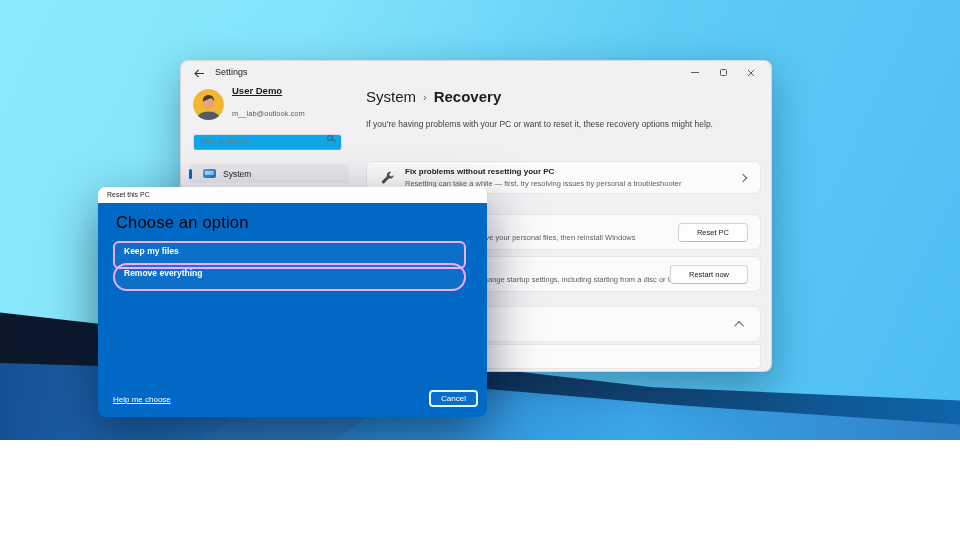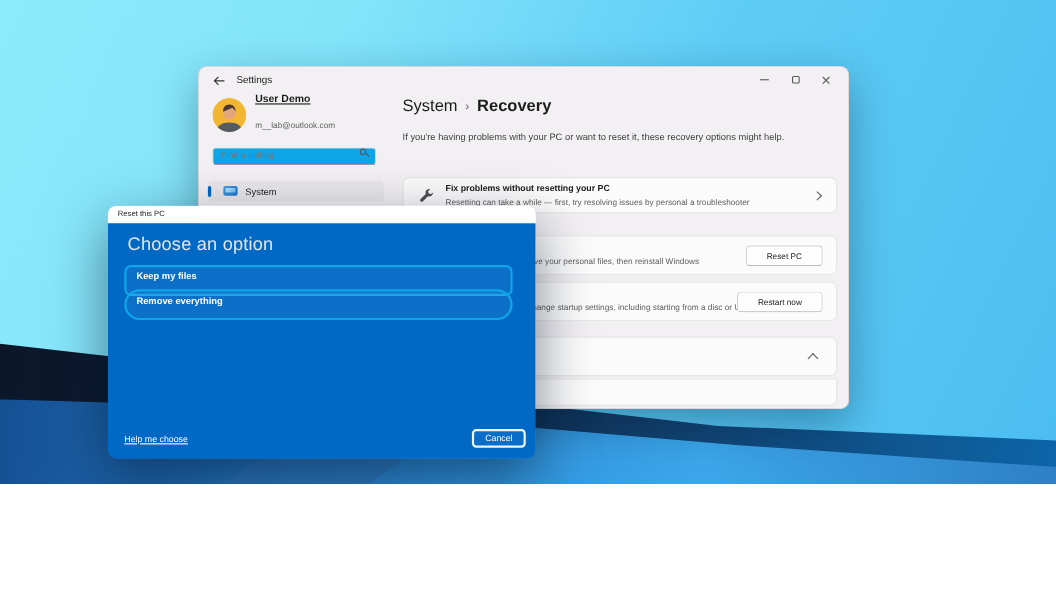--- a/index.html
+++ b/index.html
@@ -76,22 +76,22 @@
     border-bottom-color:#bdbdbd; border-radius:4px; font-size:7.5px; color:#1a1a1a;
     display:flex; align-items:center; justify-content:center; font-family:"Liberation Sans",sans-serif; }
   .btn-reset { width:70px; } .btn-restart { width:78px; }
 
   
   .dialog { position:absolute; left:98px; top:187px; width:389px; height:230px; border-radius:8px;
     overflow:hidden; box-shadow:0 18px 50px rgba(0,15,40,.5); }
   .dlg-titlebar { position:absolute; left:0; top:0; right:0; height:16px; background:#fff; }
   .dlg-title { position:absolute; left:9px; top:4px; font-size:7px; color:#1a1a1a; }
   .dlg-body { position:absolute; left:0; top:16px; right:0; bottom:0; background:#0069c6; }
-  .dlg-heading { position:absolute; left:18px; top:10px; font-size:16.5px; font-weight:300; color:#e5e5e5; letter-spacing:.2px; }
-  .dlg-option { position:absolute; left:15px; width:353px; height:28px; border:2px solid #0ea5e9;
+  .dlg-heading { position:absolute; left:18px; top:10px; font-size:16.5px; font-weight:300; color:#000000; letter-spacing:.2px; }
+  .dlg-option { position:absolute; left:15px; width:353px; height:28px; border:2px solid #f0abfc;
     border-radius:6px; background:rgba(255,255,255,.05); padding:3px 0 0 9px; cursor:default; }
   .opt-1 { top:38px; } .opt-2 { top:60px;border-radius:14px; }
   .opt-title { font-size:8.5px; font-weight:bold; color:#fff; }
   .opt-desc { font-size:8.5px; color:#f2f8fe; margin-top:1.5px; }
   .dlg-help { position:absolute; left:15px; bottom:13px; font-size:8px; color:#fff; text-decoration:underline; }
   .dlg-cancel { position:absolute; right:9px; bottom:10px; width:49px; height:17px; border:2px solid #ecf5fd;
     border-radius:4px; background:rgba(255,255,255,.04); color:#fff; font-size:8px;
     display:flex; align-items:center; justify-content:center; font-family:"Liberation Sans",sans-serif; }
 
   

